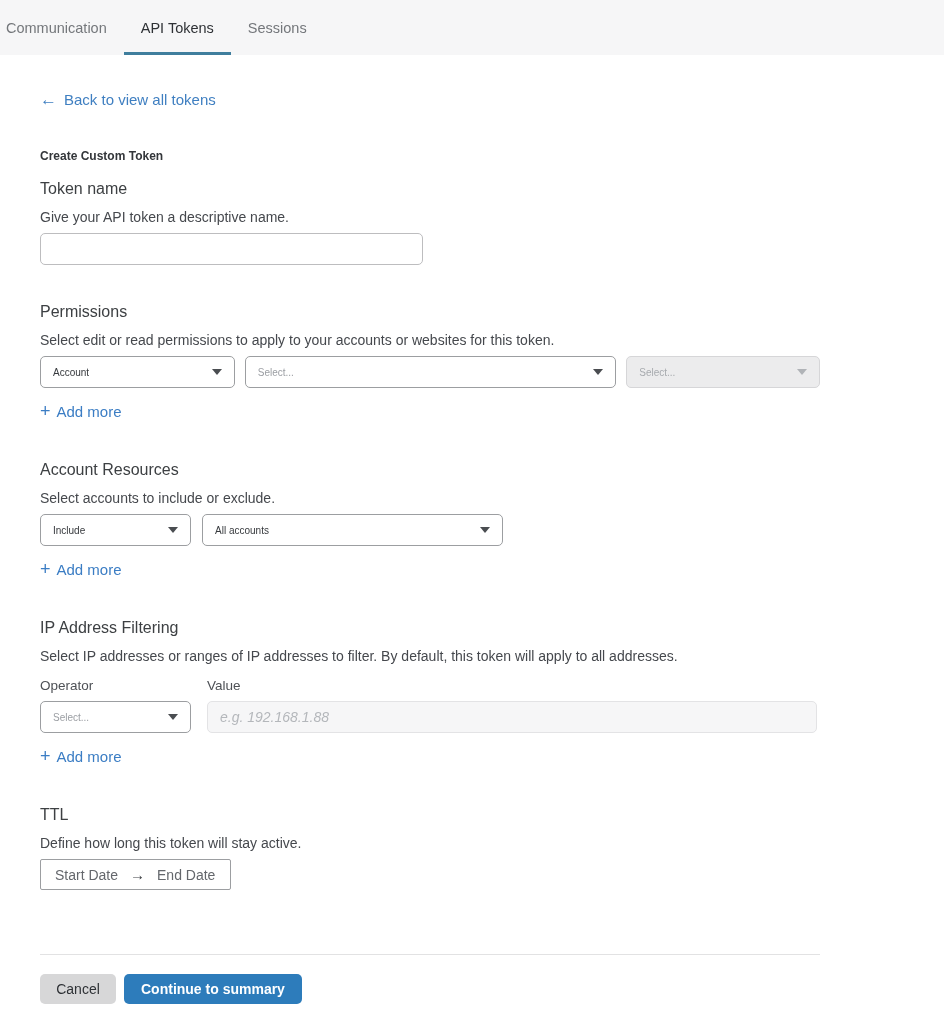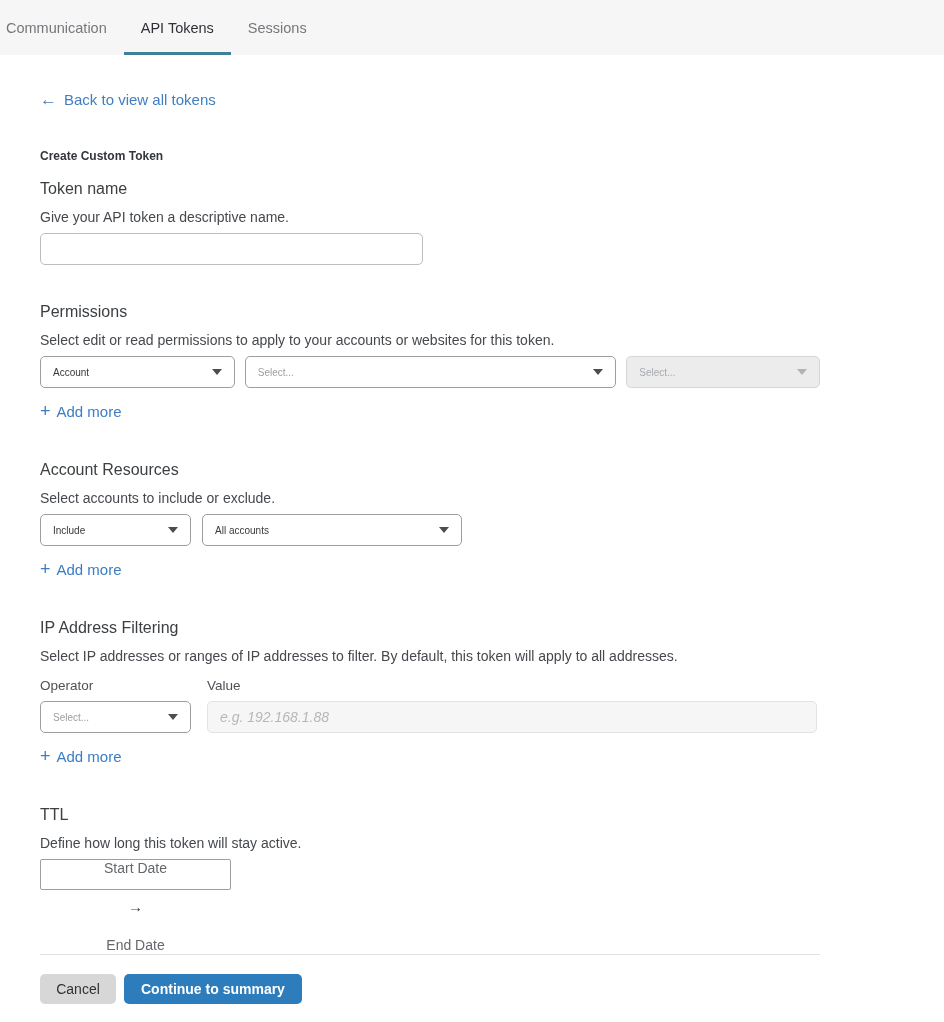--- a/index.html
+++ b/index.html
@@ -120,21 +120,21 @@
     border-top: 6px solid #4a4d51;
     margin-left: 12px;
     flex: none;
   }
   .dropdown.disabled .chevron { border-top-color: #b0b3b7; }
 
   .w-scope   { width: 195px; }
   .w-group   { width: 372px; }
   .w-access  { width: 194px; }
   .w-mode    { width: 151px; }
-  .w-accts   { width: 260px; gap-override: 0; gap: 10px; }
+  .w-accts   { width: 301px; gap-override: 0; gap: 10px; }
   .w-op      { width: 151px; }
 
   .gap11 { gap: 11px; }
   .gap16 { gap: 16px; }
 
   .add-more {
     margin-top: 14px;
     display: inline-flex;
     align-items: center;
     gap: 6px;
@@ -163,27 +163,26 @@
   .value-input::placeholder { color: #b4b7bb; }
 
   .date-range {
     margin-top: 8px;
     width: 191px;
     height: 31px;
     border: 1px solid #9c9ea1;
     border-radius: 2px;
     display: flex;
     align-items: center;
-    gap: 22px;
+    gap: 12px;
     padding: 0 14px;
     font-size: 14px;
     color: #64676c;
     cursor: pointer;
     background: #fff;
-    flex-direction: column;
   }
   .date-range .range-arrow { color: #3a3d41; font-size: 15px; }
 
   .divider {
     margin-top: 64px;
     width: 780px;
     border-top: 1px solid #e2e2e3;
   }
 
   .footer-actions {

